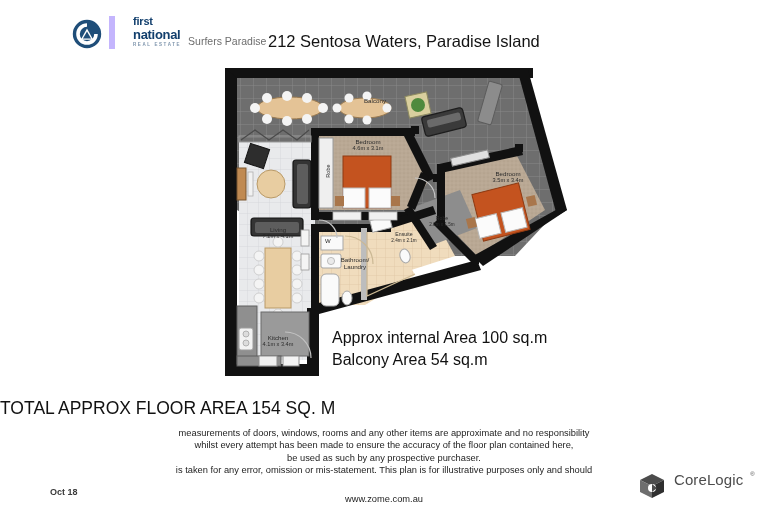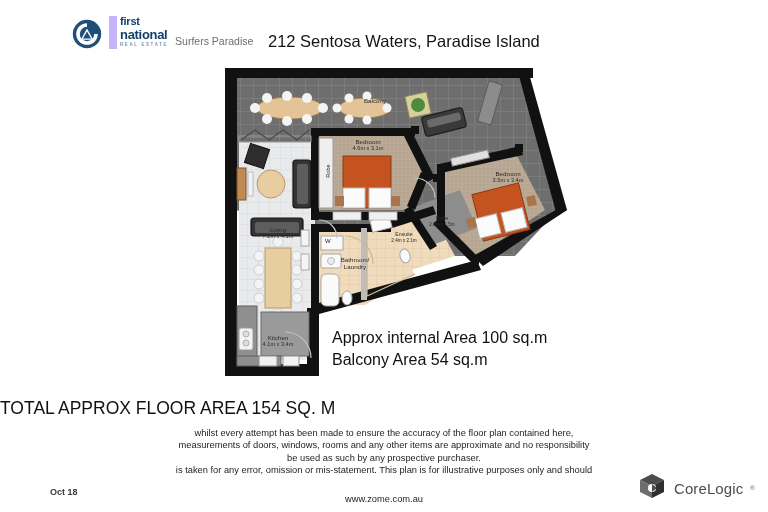--- a/index.html
+++ b/index.html
@@ -5,21 +5,21 @@
   html,body{margin:0;padding:0;}
   body{
     width:768px;height:512px;background:#ffffff;position:relative;overflow:hidden;
     font-family:"Liberation Sans", sans-serif;color:#1a1a1a;
   }
   .page{position:absolute;inset:0;}
 
   
   .brand{position:absolute;left:72px;top:16px;display:flex;align-items:flex-end;gap:7px;}
   .brand-logo{width:30px;height:30px;position:relative;}
-  .fn-text{display:flex;flex-direction:column;line-height:1;padding-bottom:1px;border-left:8px solid #c4b5fd;padding-left:3px;}
+  .fn-text{display:flex;flex-direction:column;line-height:1;padding-bottom:1px;border-left:6px solid #c4b5fd;padding-left:18px;}
   .fn-first{font-size:11px;font-weight:bold;color:#123f6d;letter-spacing:-.2px;}
   .fn-national{font-size:13px;font-weight:bold;color:#123f6d;letter-spacing:-.3px;margin-top:1px;}
   .fn-re{font-size:4.5px;font-weight:bold;color:#7c93ab;letter-spacing:1.6px;margin-top:2px;}
   .brand-office{font-size:10.5px;color:#6d6d6d;padding-bottom:2px;}
 
   .title{position:absolute;left:268px;top:32px;font-size:16.5px;color:#141414;white-space:nowrap;}
 
   
   .plan{position:absolute;left:215px;top:60px;width:360px;height:330px;}
   .plan svg{display:block;}
@@ -37,21 +37,21 @@
   .areas{position:absolute;left:332px;top:327px;color:#111;}
   .areas div{font-size:16px;line-height:1.35;white-space:nowrap;}
 
   .total{position:absolute;left:0;right:0;top:398px;font-size:17.5px;color:#111;}
 
   .disclaimer{position:absolute;left:0;right:0;top:427px;text-align:center;color:#1d1d1d;font-size:9.3px;line-height:1.32;}
   .disclaimer .url{margin-top:17px;}
 
   .datestamp{position:absolute;left:18px;top:487px;font-size:9px;font-weight:bold;color:#3a3a3a;margin-left:32px;}
 
-  .corelogic{position:absolute;left:637px;top:471px;display:flex;align-items:center;gap:7px;}
+  .corelogic{position:absolute;left:637px;top:471px;display:flex;gap:7px;}
   .cl-name{font-size:15px;color:#4c4c4c;letter-spacing:.1px;}
   .cl-tm{font-size:6px;vertical-align:super;color:#4c4c4c;}
 </style>
 </head>
 <body>
 
 <div class="page">
 
   <div class="brand">
     <div class="brand-logo">
@@ -288,22 +288,22 @@
   </div>
 
   <div class="areas">
     <div>Approx internal Area 100 sq.m</div>
     <div>Balcony Area  54 sq.m</div>
   </div>
 
   <div class="total">TOTAL APPROX FLOOR AREA   154 SQ. M</div>
 
   <div class="disclaimer">
+    <div>measurements of doors, windows, rooms and any other items are approximate and no responsibility</div>
     <div>whilst every attempt has been made to ensure the accuracy of the floor plan contained here,</div>
-    <div>measurements of doors, windows, rooms and any other items are approximate and no responsibility</div>
     <div>be used as such by any prospective purchaser.</div>
     <div>is taken for any error, omission or mis-statement. This plan is for illustrative purposes only and should</div>
     <div class="url">www.zome.com.au</div>
   </div>
 
   <div class="datestamp">Oct 18</div>
 
   <div class="corelogic">
     <span>
       <svg width="30" height="30" viewBox="0 0 30 30">

